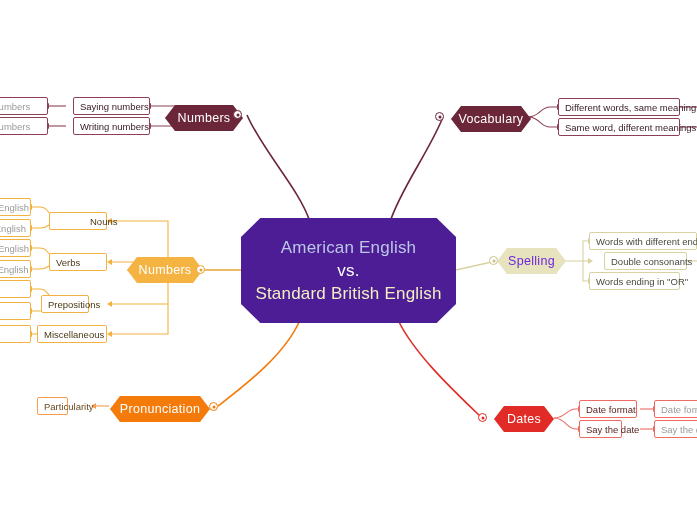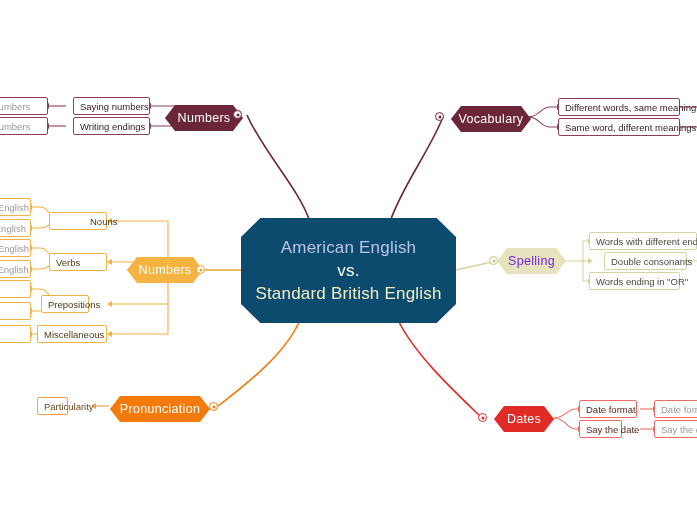--- a/index.html
+++ b/index.html
@@ -10,21 +10,21 @@
     overflow:hidden;
     position:relative;
   }
   #canvas{position:absolute;left:0;top:0;width:697px;height:520px;}
   svg.links{position:absolute;left:0;top:0;width:697px;height:520px;pointer-events:none;}
 
   
   .central{
     position:absolute;
     left:241px;top:218px;width:215px;height:105px;
-    background:#0c4a6e;
+    background:#4c1d95;
     clip-path:polygon(0 18%,9% 0,91% 0,100% 18%,100% 82%,91% 100%,9% 100%,0 82%);
     border-radius:9px;
     display:flex;flex-direction:column;align-items:center;justify-content:center;
     box-shadow:0 2px 5px rgba(0,0,0,.28);
   }
   .central .line{font-size:17px;line-height:23px;letter-spacing:.2px;white-space:nowrap;}
   .central .l1{color:#BCC6E6;}
   .central .l2{color:#ffffff;}
   .central .l3{color:#F3EEC2;}
 
@@ -162,21 +162,21 @@
   <div class="central">
     <div class="line l1">American English</div>
     <div class="line l2">vs.</div>
     <div class="line l3">Standard British English</div>
   </div>
 
   <div class="branch dark" style="left:165px;top:105px;width:78px;">Numbers</div>
   <div class="dot d-dark" style="left:233px;top:110px;"></div>
 
   <div class="node n-dark" style="left:73px;top:97px;width:77px;">Saying numbers</div>
-  <div class="node n-dark" style="left:73px;top:117px;width:77px;">Writing endings</div>
+  <div class="node n-dark" style="left:73px;top:117px;width:77px;">Writing numbers</div>
   <div class="node n-dark faded" style="left:-29px;top:97px;width:77px;">ing numbers</div>
   <div class="node n-dark faded" style="left:-29px;top:117px;width:77px;">ing numbers</div>
 
   <div class="branch dark" style="left:451px;top:106px;width:80px;">Vocabulary</div>
   <div class="dot d-vocab d-dark" style="left:435px;top:112px;"></div>
 
   <div class="node n-dark" style="left:558px;top:98px;width:122px;">Different words, same meaning</div>
   <div class="node n-dark" style="left:558px;top:118px;width:122px;">Same word, different meanings</div>
 
   <div class="branch amber" style="left:127px;top:257px;width:76px;">Numbers</div>

